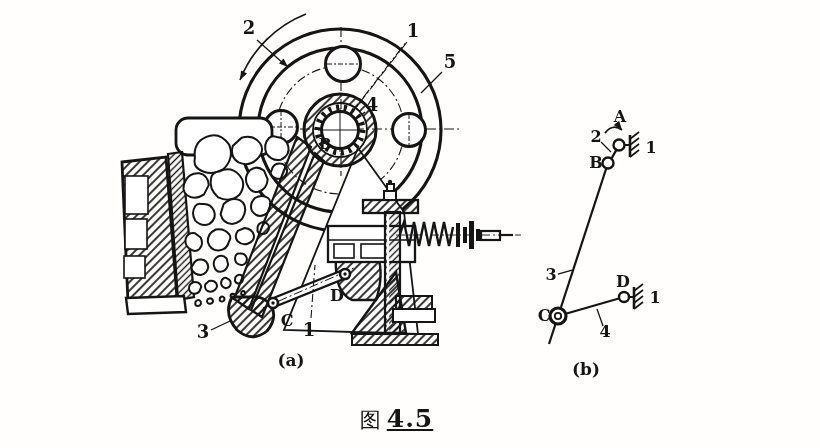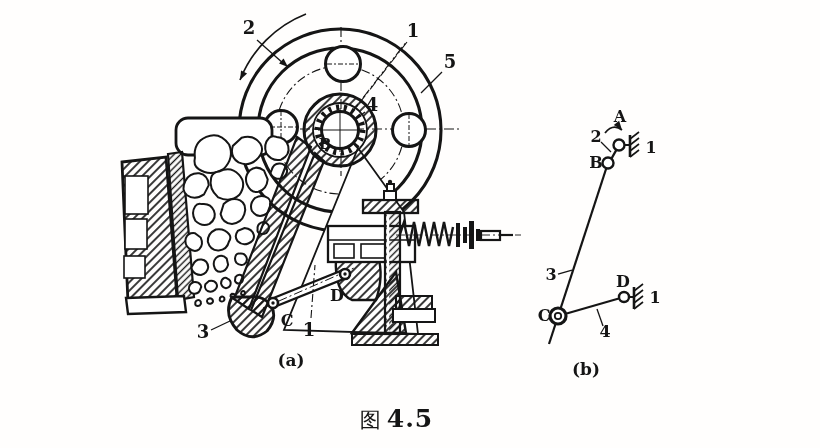--- a/index.html
+++ b/index.html
@@ -2,21 +2,21 @@
 <html><head>
 <meta charset="utf-8">
 <style>
   html,body{margin:0;padding:0;background:#fff;}
   #stage{position:relative;width:820px;height:448px;background:#fffefd;overflow:hidden;
          font-family:"DejaVu Serif","Liberation Serif",serif;}
   #fig{position:absolute;left:0;top:0;}
   .cap{position:absolute;left:0;top:404px;width:820px;display:flex;justify-content:center;
        align-items:baseline;color:#151515;}
   .cap .zh{font-size:21px;letter-spacing:2px;}
-  .cap .num{font-size:25px;font-weight:bold;margin:0 27px 0 4px;letter-spacing:1px;}
+  .cap .num{font-size:25px;font-weight:bold;margin:0 27px 0 4px;letter-spacing:1px;text-decoration:underline;}
   text{fill:#151515;font-family:"DejaVu Serif","Liberation Serif",serif;font-weight:bold;}
 </style>
 </head>
 <body>
 
 <div id="stage">
 <svg id="fig" width="820" height="402" viewBox="0 0 820 402">
   <defs>
     <pattern id="h1" width="6" height="6" patternUnits="userSpaceOnUse" patternTransform="rotate(-45)">
       <line x1="0" y1="3" x2="6" y2="3" stroke="#151515" stroke-width="1.7"></line>

